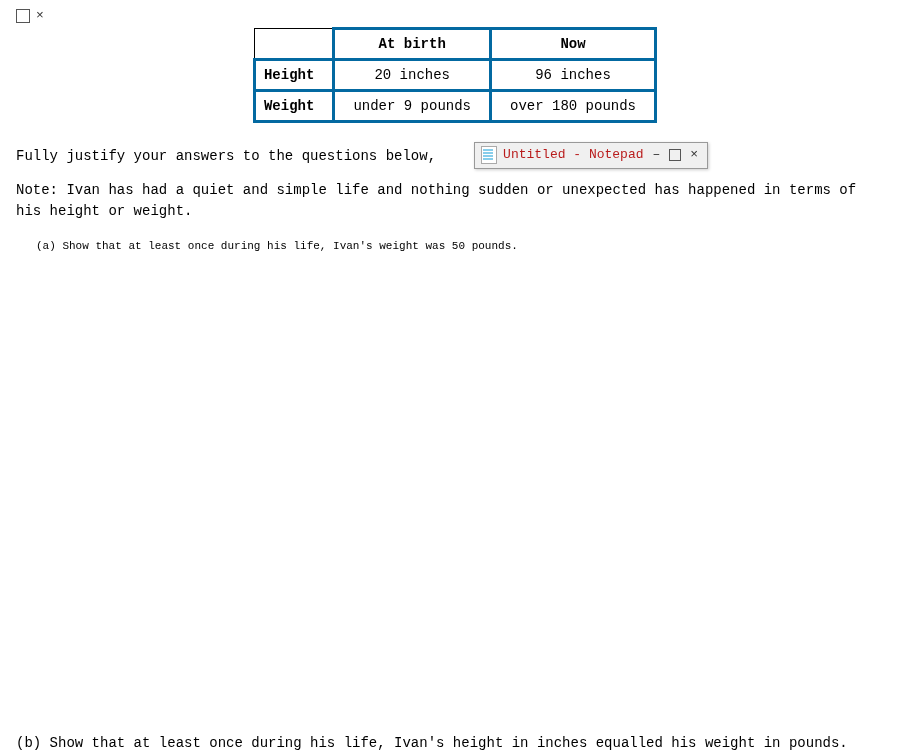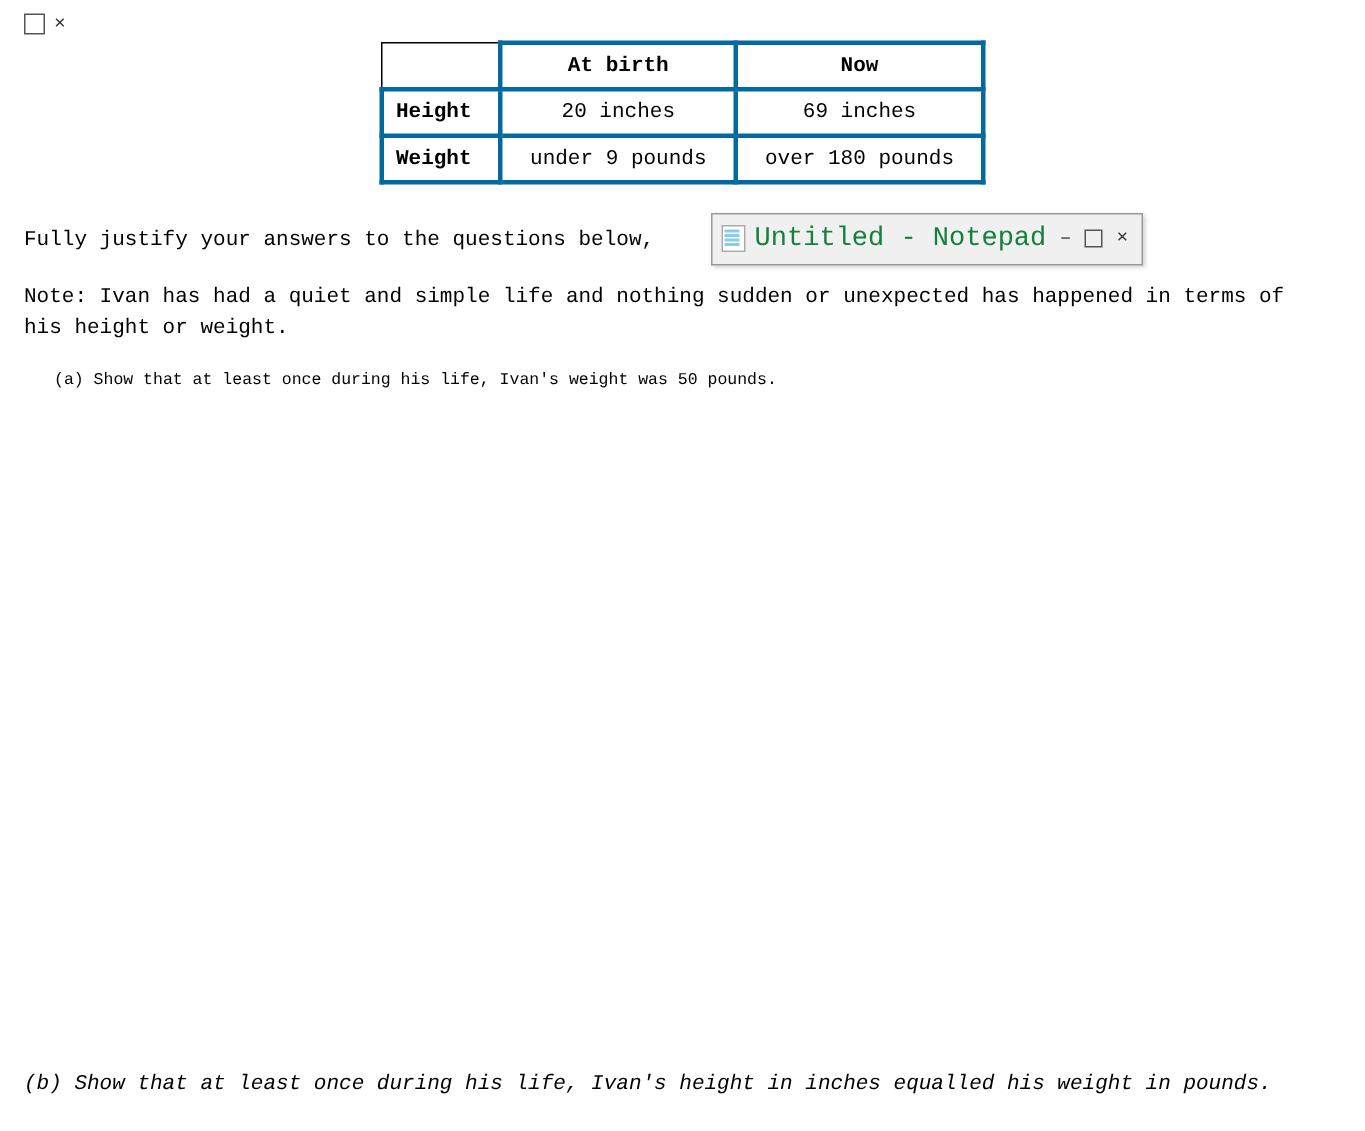--- a/index.html
+++ b/index.html
@@ -122,22 +122,22 @@
       position: absolute;
       top: 2px;
       left: 1px;
       width: 10px;
       height: 2px;
       background: #87ceeb;
       box-shadow: 0 3px 0 #87ceeb, 0 6px 0 #87ceeb, 0 9px 0 #87ceeb;
     }
 
     .notepad-title {
-      font-size: 18px;
-      color: #15803d;
+      font-size: 13px;
+      color: #b91c1c;
     }
 
     .notepad-minimize {
       font-size: 13px;
       color: #333;
       cursor: pointer;
       padding: 0 3px;
     }
 
     .notepad-restore {
@@ -179,26 +179,25 @@
 
     .question {
       font-size: 11px;
       line-height: 1.5;
       padding-left: 20px;
       padding-right: 10px;
     }
 
     .question-b {
       position: absolute;
-      bottom: 20px;
+      bottom: 0;
       left: 16px;
       font-size: 14px;
       line-height: 1.5;
       padding-right: 10px;
-      font-style: italic;
     }
   </style>
 </head>
 <body>
 
 <div class="page-container">
 
   <div class="window-chrome">
     <span class="chrome-checkbox"></span>
     <span class="chrome-close">×</span>
@@ -211,21 +210,21 @@
         <tr class="header-row">
           <th></th>
           <th>At birth</th>
           <th>Now</th>
         </tr>
       </thead>
       <tbody>
         <tr>
           <td class="label-cell">Height</td>
           <td>20 inches</td>
-          <td>69 inches</td>
+          <td>96 inches</td>
         </tr>
         <tr>
           <td class="label-cell">Weight</td>
           <td>under 9 pounds</td>
           <td>over 180 pounds</td>
         </tr>
       </tbody>
     </table>
   </div>
 

